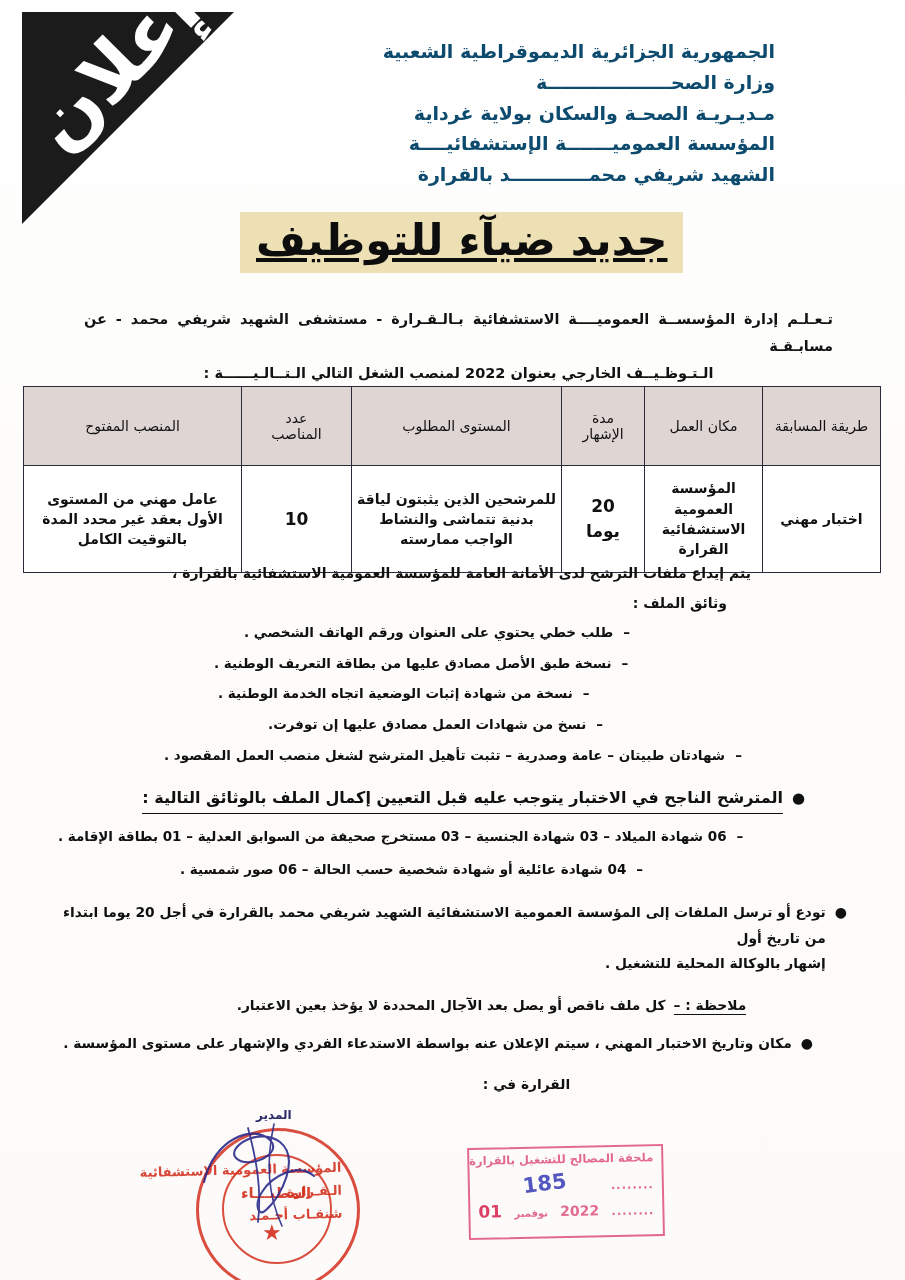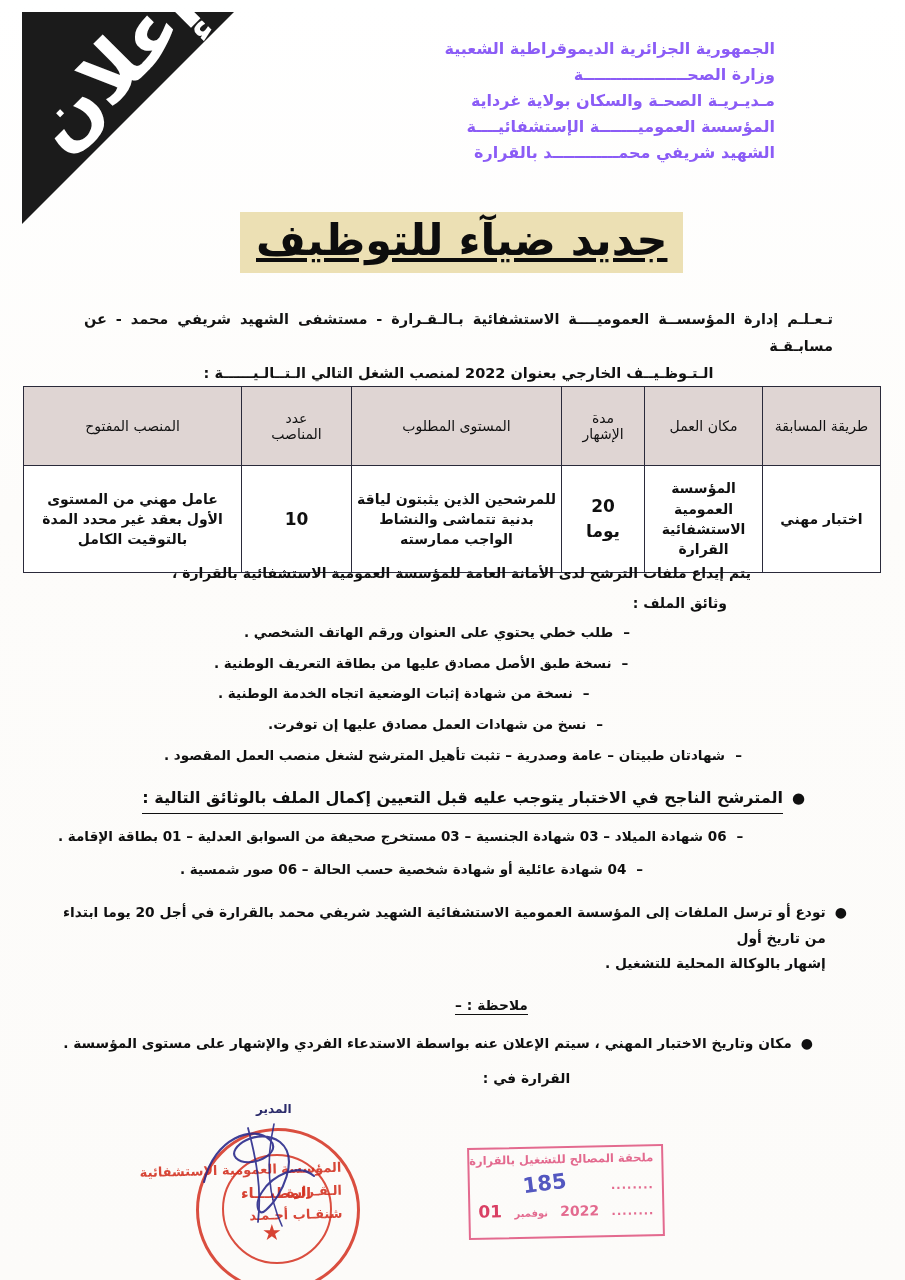--- a/index.html
+++ b/index.html
@@ -64,23 +64,23 @@
   
   .letterhead {
     position: absolute;
     right: 130px;
     top: 36px;
     width: 520px;
     text-align: right;
     direction: rtl;
   }
   .letterhead .lh-line {
-    font-size: 16px;
-    font-weight: bold;
-    color: #8b5cf6;
+    font-size: 19px;
+    font-weight: bold;
+    color: #0c4a6e;
     line-height: 1.62;
     white-space: nowrap;
   }
   .letterhead .lh-line.spaced {
     letter-spacing: 0.4px;
   }
 
   
   .title-band {
     position: absolute;
@@ -284,21 +284,21 @@
     padding-bottom: 1px;
   }
   .note-row .note-body {
     font-size: 13.8px;
     font-weight: bold;
   }
 
   .bullet-row.last { margin-top: 16px; padding-right: 34px; }
 
   .sign-line {
-    margin-top: 14px;
+    margin-top: 20px;
     text-align: center;
     padding-left: 160px;
     font-size: 13.8px;
     font-weight: bold;
   }
   .sign-role {
     margin-top: 16px;
     text-align: left;
     padding-left: 210px;
     font-size: 12px;
@@ -546,20 +546,21 @@
     <div class="bullet-row">
       <span class="bullet">●</span>
       <span class="br-text">
         <span>تودع أو ترسل الملفات إلى المؤسسة العمومية الاستشفائية الشهيد شريفي محمد بالقرارة  في أجل 20 يوما ابتداء من تاريخ أول</span>
         <span class="second-line">إشهار بالوكالة المحلية للتشغيل .</span>
       </span>
     </div>
 
     <div class="note-row">
       <span class="note-label">ملاحظة : –</span>
+      <span class="note-body">كل ملف ناقص أو يصل بعد الآجال المحددة  لا يؤخذ بعين الاعتبار.</span>
     </div>
 
     <div class="bullet-row last">
       <span class="bullet">●</span>
       <span class="br-text">مكان وتاريخ الاختبار المهني ، سيتم الإعلان عنه بواسطة  الاستدعاء الفردي والإشهار على مستوى المؤسسة .</span>
     </div>
 
     <div class="sign-line">القرارة في :</div>
     <div class="sign-role">المدير</div>
   </div>

